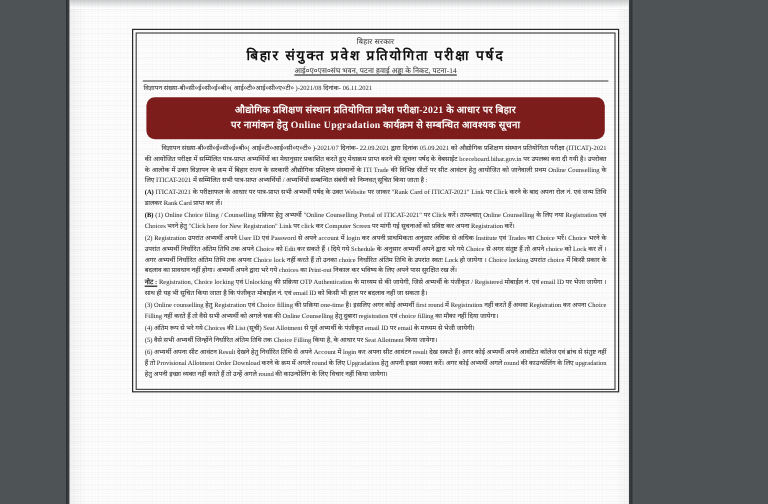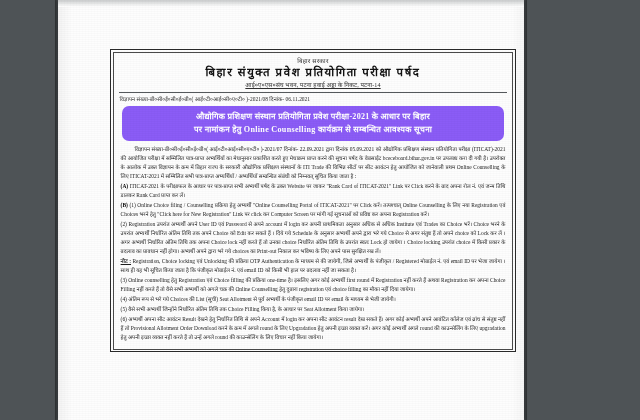--- a/index.html
+++ b/index.html
@@ -49,21 +49,20 @@
   }
   #sheet {
     position: absolute;
     left: 52px;
     top: 24px;
     width: 406px;
     border: 1.2px solid #2a2a2a;
     box-sizing: border-box;
     padding: 0;
     background: transparent;
-    margin-top: 25px;
   }
   #sheet-inner {
     border: 0.9px solid #4a4a4a;
     margin: 1.6px;
     padding: 4px 5px 6px 5px;
   }
   .letterhead {
     text-align: center;
     border-bottom: 0.9px solid #55595c;
     padding-bottom: 2px;
@@ -95,21 +94,21 @@
   .lh-ref {
     font-size: 5.4px;
     color: #262626;
     text-align: left;
     letter-spacing: 0.05px;
     padding: 2.5px 0 1.5px 1px;
     line-height: 1.2;
   }
   .title-banner {
     margin: 2px 3px 4px 3px;
-    background: #8b5cf6;
+    background: #7f1d1d;
     color: #ffffff;
     border-radius: 7px;
     padding: 4px 8px 5px 8px;
     text-align: center;
     font-size: 8.1px;
     line-height: 1.62;
     letter-spacing: 0.25px;
     font-weight: bold;
   }
   .title-banner .en {
@@ -183,21 +182,21 @@
         <div class="letterhead">
           <div class="lh-gov">बिहार सरकार</div>
           <div class="lh-board">बिहार संयुक्त प्रवेश प्रतियोगिता परीक्षा पर्षद</div>
           <div class="lh-address">आई०ए०एस०संघ भवन, पटना हवाई अड्डा के निकट, पटना-14</div>
         </div>
 
         <div class="lh-ref">विज्ञापन संख्या-बी०सी०ई०सी०ई०बी०( आई०टी०आई०सी०ए०टी० )-2021/08 दिनांक- 06.11.2021</div>
 
         <div class="title-banner">
           <div>औद्योगिक प्रशिक्षण संस्थान प्रतियोगिता प्रवेश परीक्षा-2021 के आधार पर बिहार</div>
-          <div><span>पर नामांकन हेतु </span><span class="en">Online Counselling</span><span> कार्यक्रम से सम्बन्धित आवश्यक सूचना</span></div>
+          <div><span>पर नामांकन हेतु </span><span class="en">Online Upgradation</span><span> कार्यक्रम से सम्बन्धित आवश्यक सूचना</span></div>
         </div>
 
         <div class="body-text">
 
           <p class="para indent">विज्ञापन संख्या-बी०सी०ई०सी०ई०बी०( आई०टी०आई०सी०ए०टी० )-2021/07 दिनांक- 22.09.2021 द्वारा दिनांक 05.09.2021 को औद्योगिक प्रशिक्षण संस्थान प्रतियोगिता परीक्षा (ITICAT)-2021 की आयोजित परीक्षा में सम्मिलित पात्र-प्राप्त अभ्यर्थियों का मेधानुसार प्रकाशित करते हुए मेधाक्रम प्राप्त करने की सूचना पर्षद के वेबसाईट bceceboard.bihar.gov.in पर उपलब्ध करा दी गयी है। उपरोक्त के आलोक में उक्त विज्ञापन के क्रम में बिहार राज्य के सरकारी औद्योगिक प्रशिक्षण संस्थानों के ITI Trade की विभिन्न सीटों पर सीट आवंटन हेतु आयोजित को जानेवाली प्रथम Online Counselling के लिए ITICAT-2021 में सम्मिलित सभी पात्र-प्राप्त अभ्यर्थियों / अभ्यर्थियों सम्बन्धित संबंधी को निम्नवत् सूचित किया जाता है :</p>
 
           <p class="para"><span class="lbl">(A)</span> <span>ITICAT-2021 के परीक्षाफल के आधार पर पात्र-प्राप्त सभी अभ्यर्थी पर्षद के उक्त Website पर जाकर "Rank Card of ITICAT-2021" Link पर Click करने के बाद अपना रोल नं. एवं जन्म तिथि डालकर Rank Card प्राप्त कर लें।</span></p>
 
           <p class="para"><span class="lbl">(B)</span> <span>(1) Online Choice filing / Counselling प्रक्रिया हेतु अभ्यर्थी "Online Counselling Portal of ITICAT-2021" पर Click करें। तत्पश्चात् Online Counselling के लिए नया Registration एवं Choices भरने हेतु "Click here for New Registration" Link पर click कर Computer Screen पर मांगी गई सूचनाओं को प्रविष्ट कर अपना Registration करें।</span></p>
 

